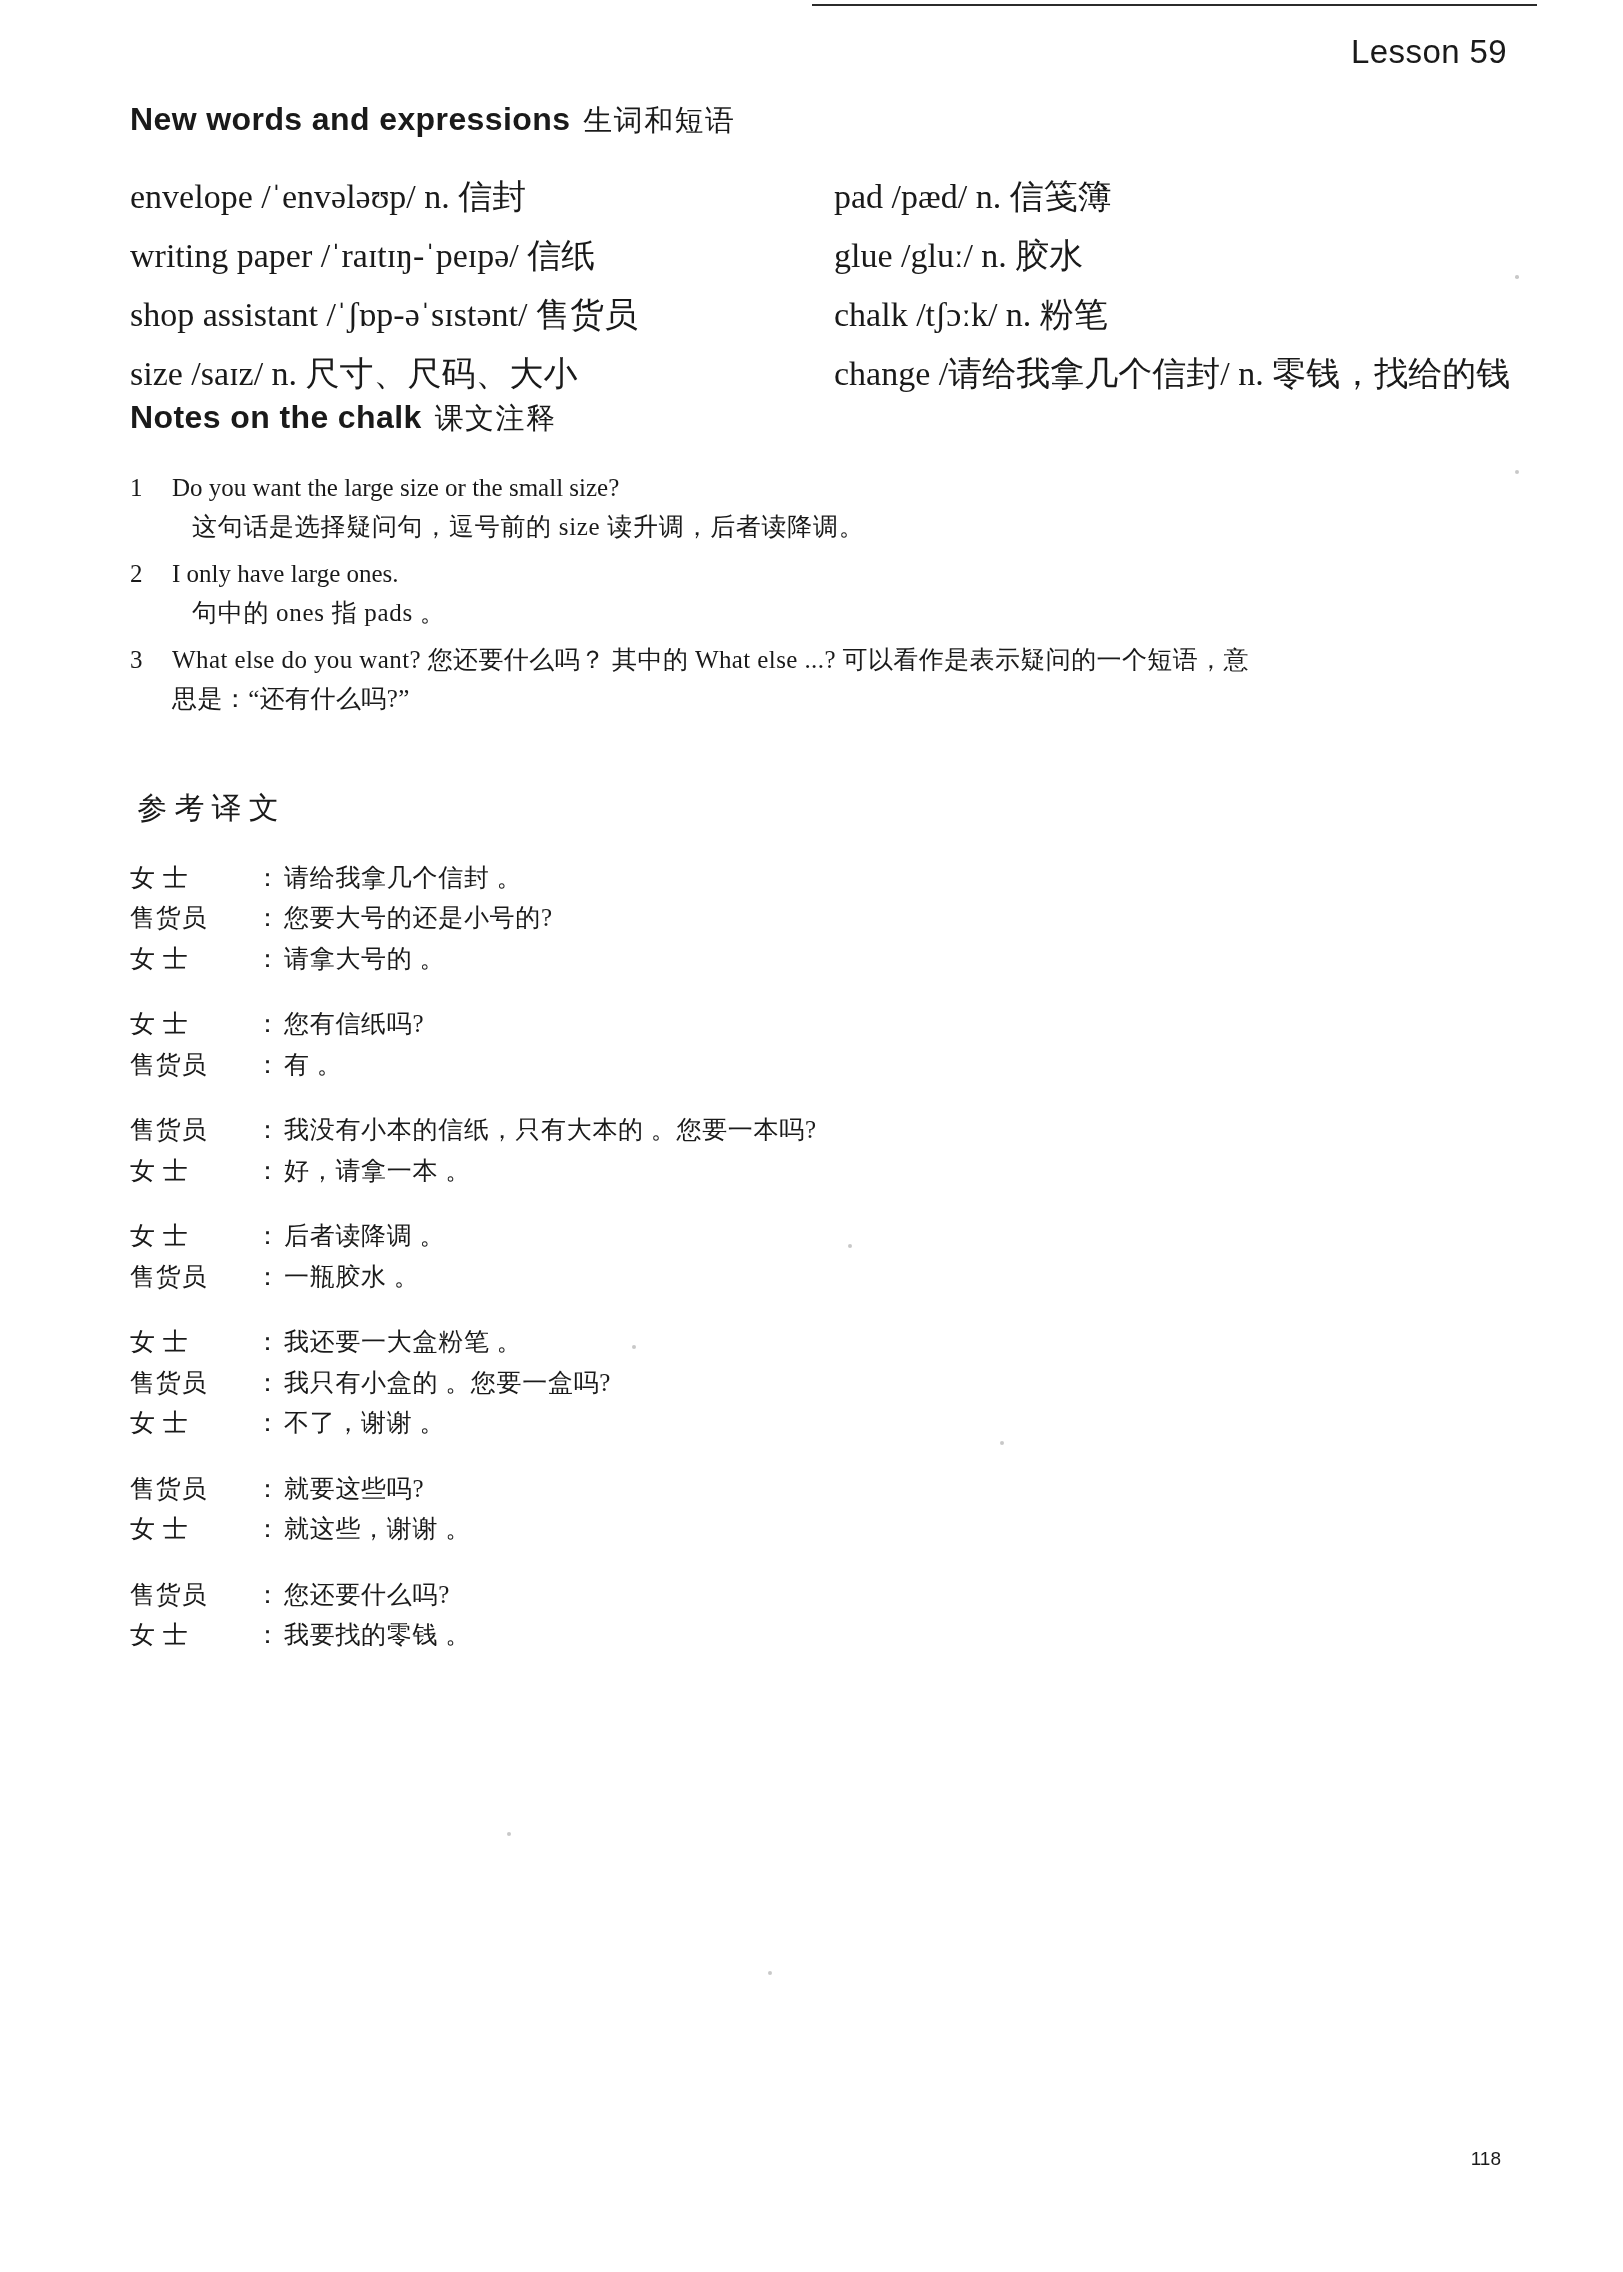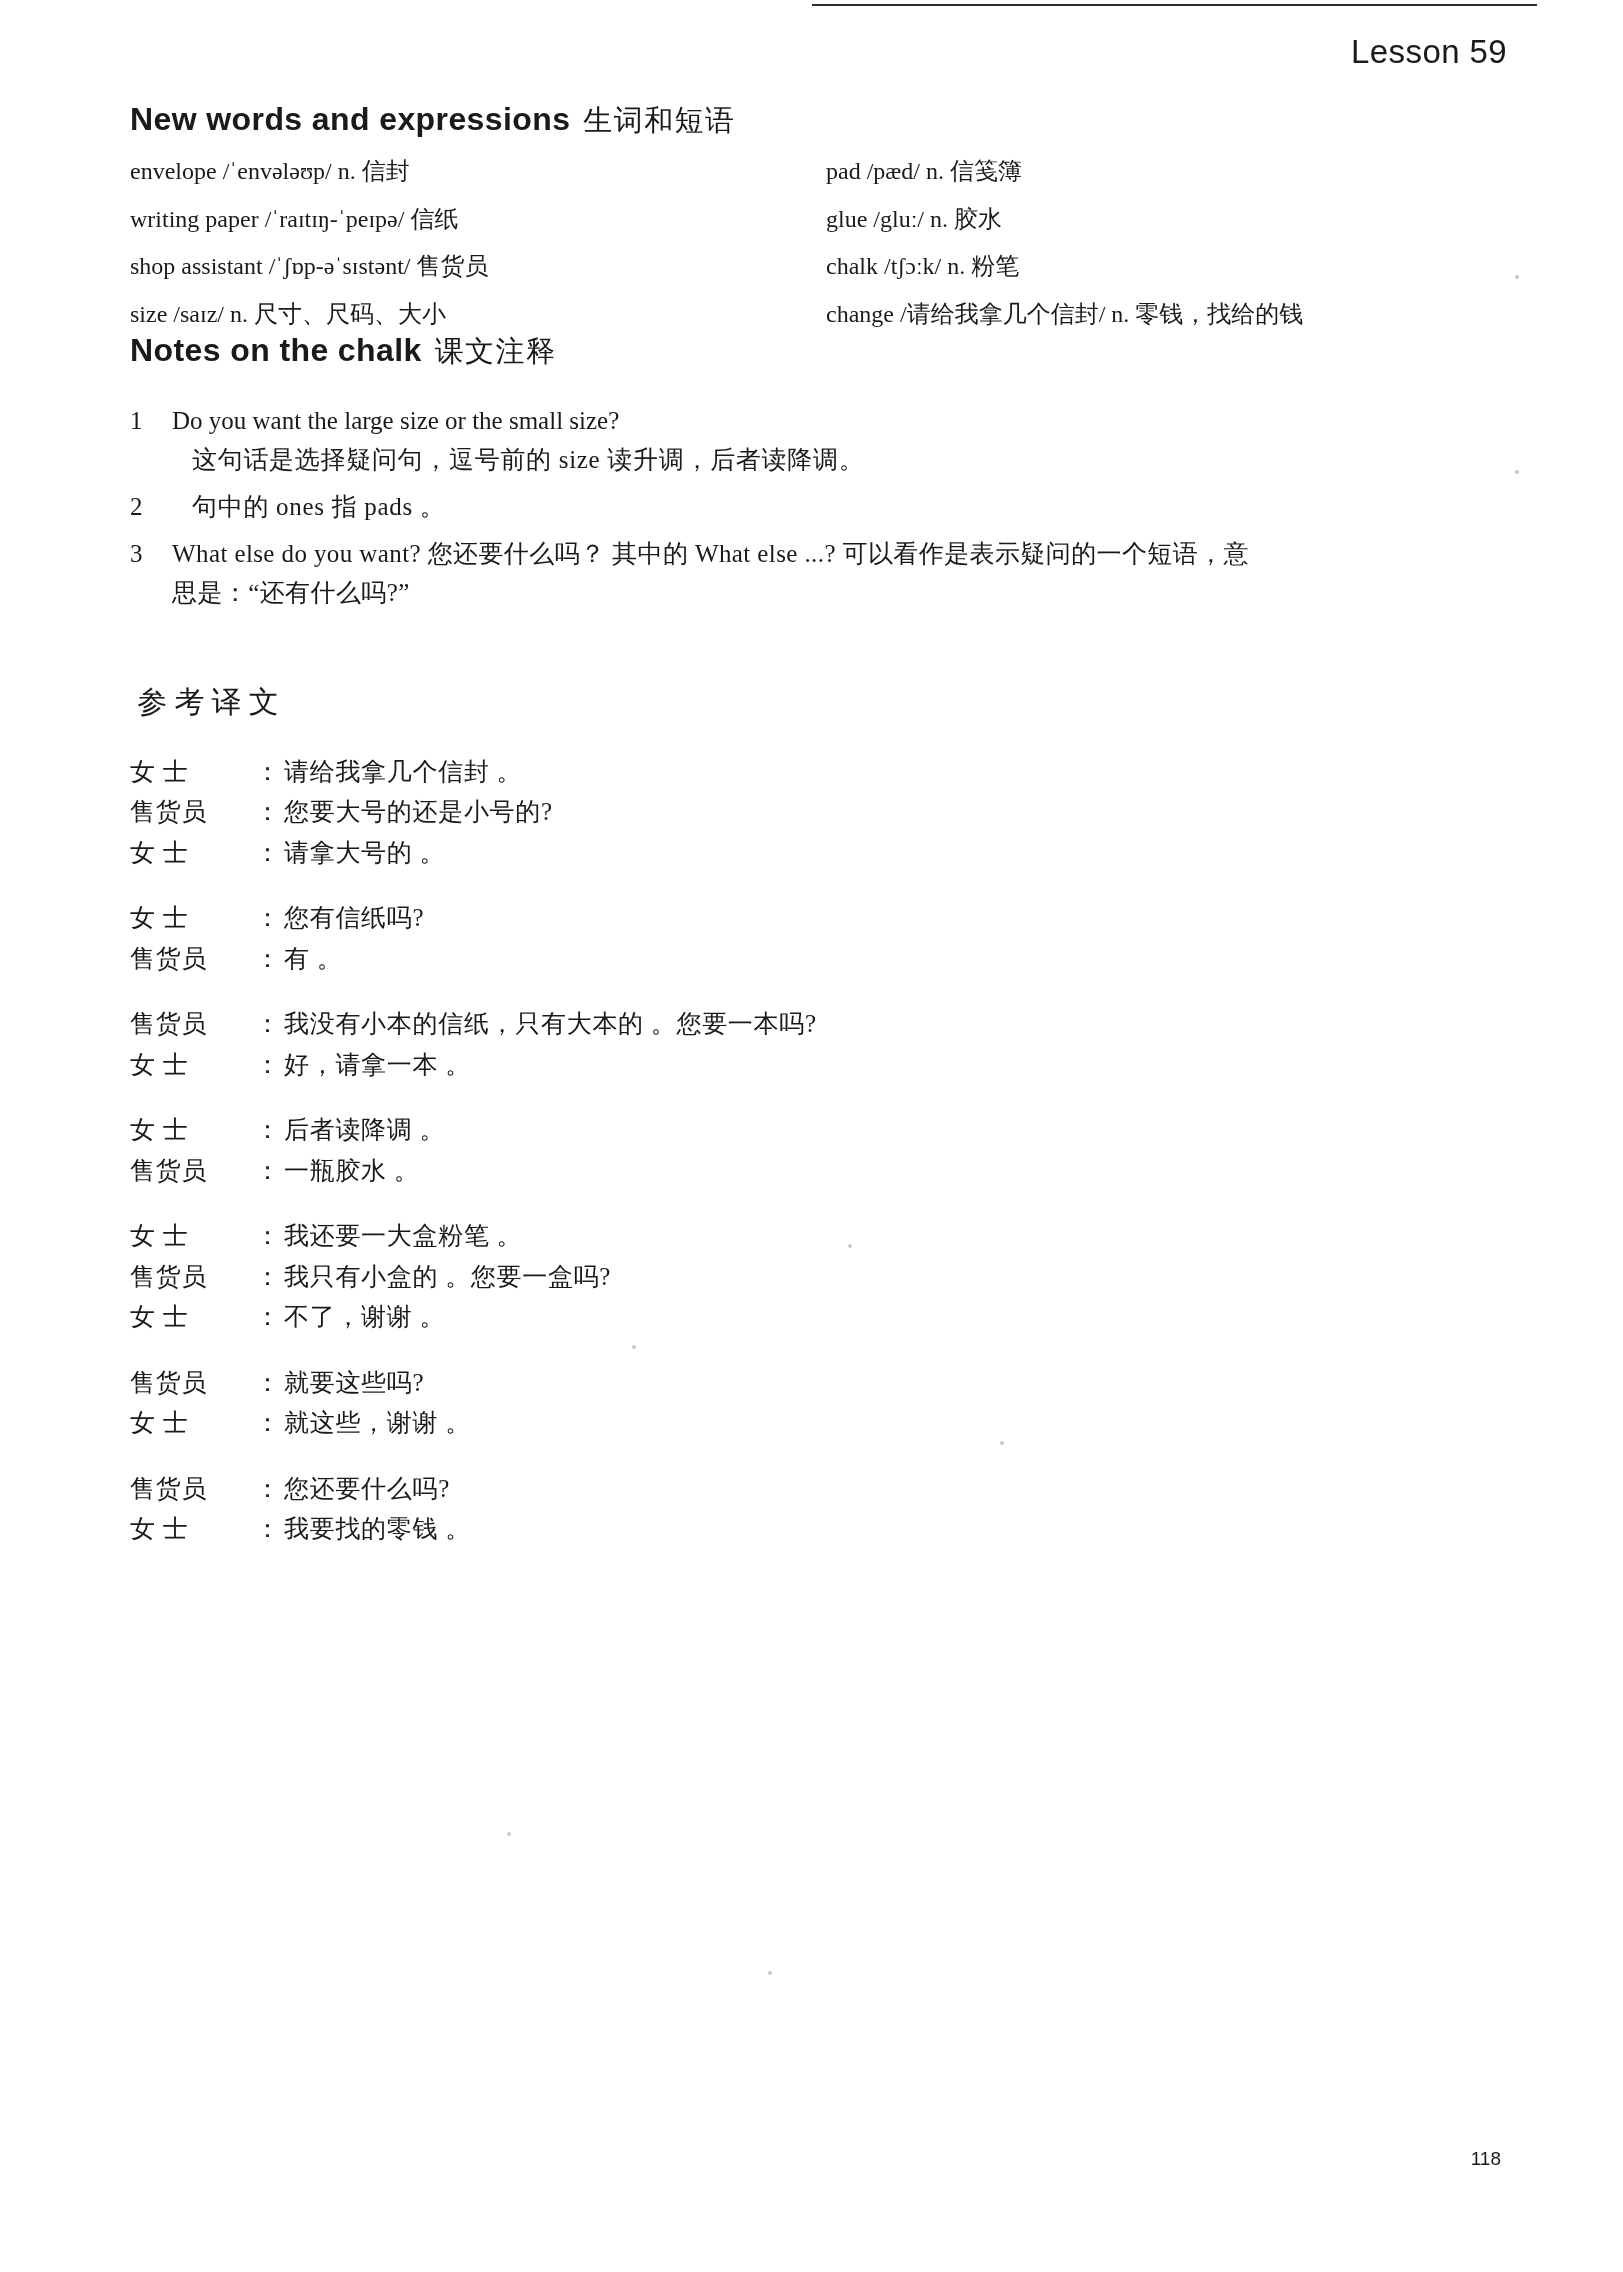--- a/index.html
+++ b/index.html
@@ -55,27 +55,28 @@
     align-items: baseline;
     gap: 13px;
   }
   h2.section-head .cn {
     font-family: "Liberation Serif", serif;
     font-weight: normal;
     font-size: 29px;
     letter-spacing: 1.4px;
   }
   .vocab {
-    margin-top: 12px;
+    margin-top: 30px;
     display: grid;
     grid-template-columns: 696px 667px;
     row-gap: 11.6px;
     column-gap: 0px;
-    font-size: 24px;
+    font-size: 34px;
     line-height: 1.5;
+    gap: 8px;
   }
   .vocab div {
     white-space: nowrap;
   }
   .notes-head {
     margin-top: 70px;
   }
   .notes {
     margin-top: 30px;
     font-size: 25px;
@@ -192,20 +193,21 @@
         <div class="num">1</div>
         <div class="body">
           <span class="line-en">Do you want the large size or the small size?</span>
           <span class="line-cn">这句话是选择疑问句，逗号前的 size 读升调，后者读降调。</span>
         </div>
       </div>
 
       <div class="note">
         <div class="num">2</div>
         <div class="body">
+          <span class="line-en">I only have large ones.</span>
           <span class="line-cn">句中的 ones 指 pads 。</span>
         </div>
       </div>
 
       <div class="note">
         <div class="num">3</div>
         <div class="body">
           <span class="mixed">What else do you want? 您还要什么吗？ 其中的 What else ...? 可以看作是表示疑问的一个短语，意</span>
           <span class="mixed">思是：“还有什么吗?”</span>
         </div>

